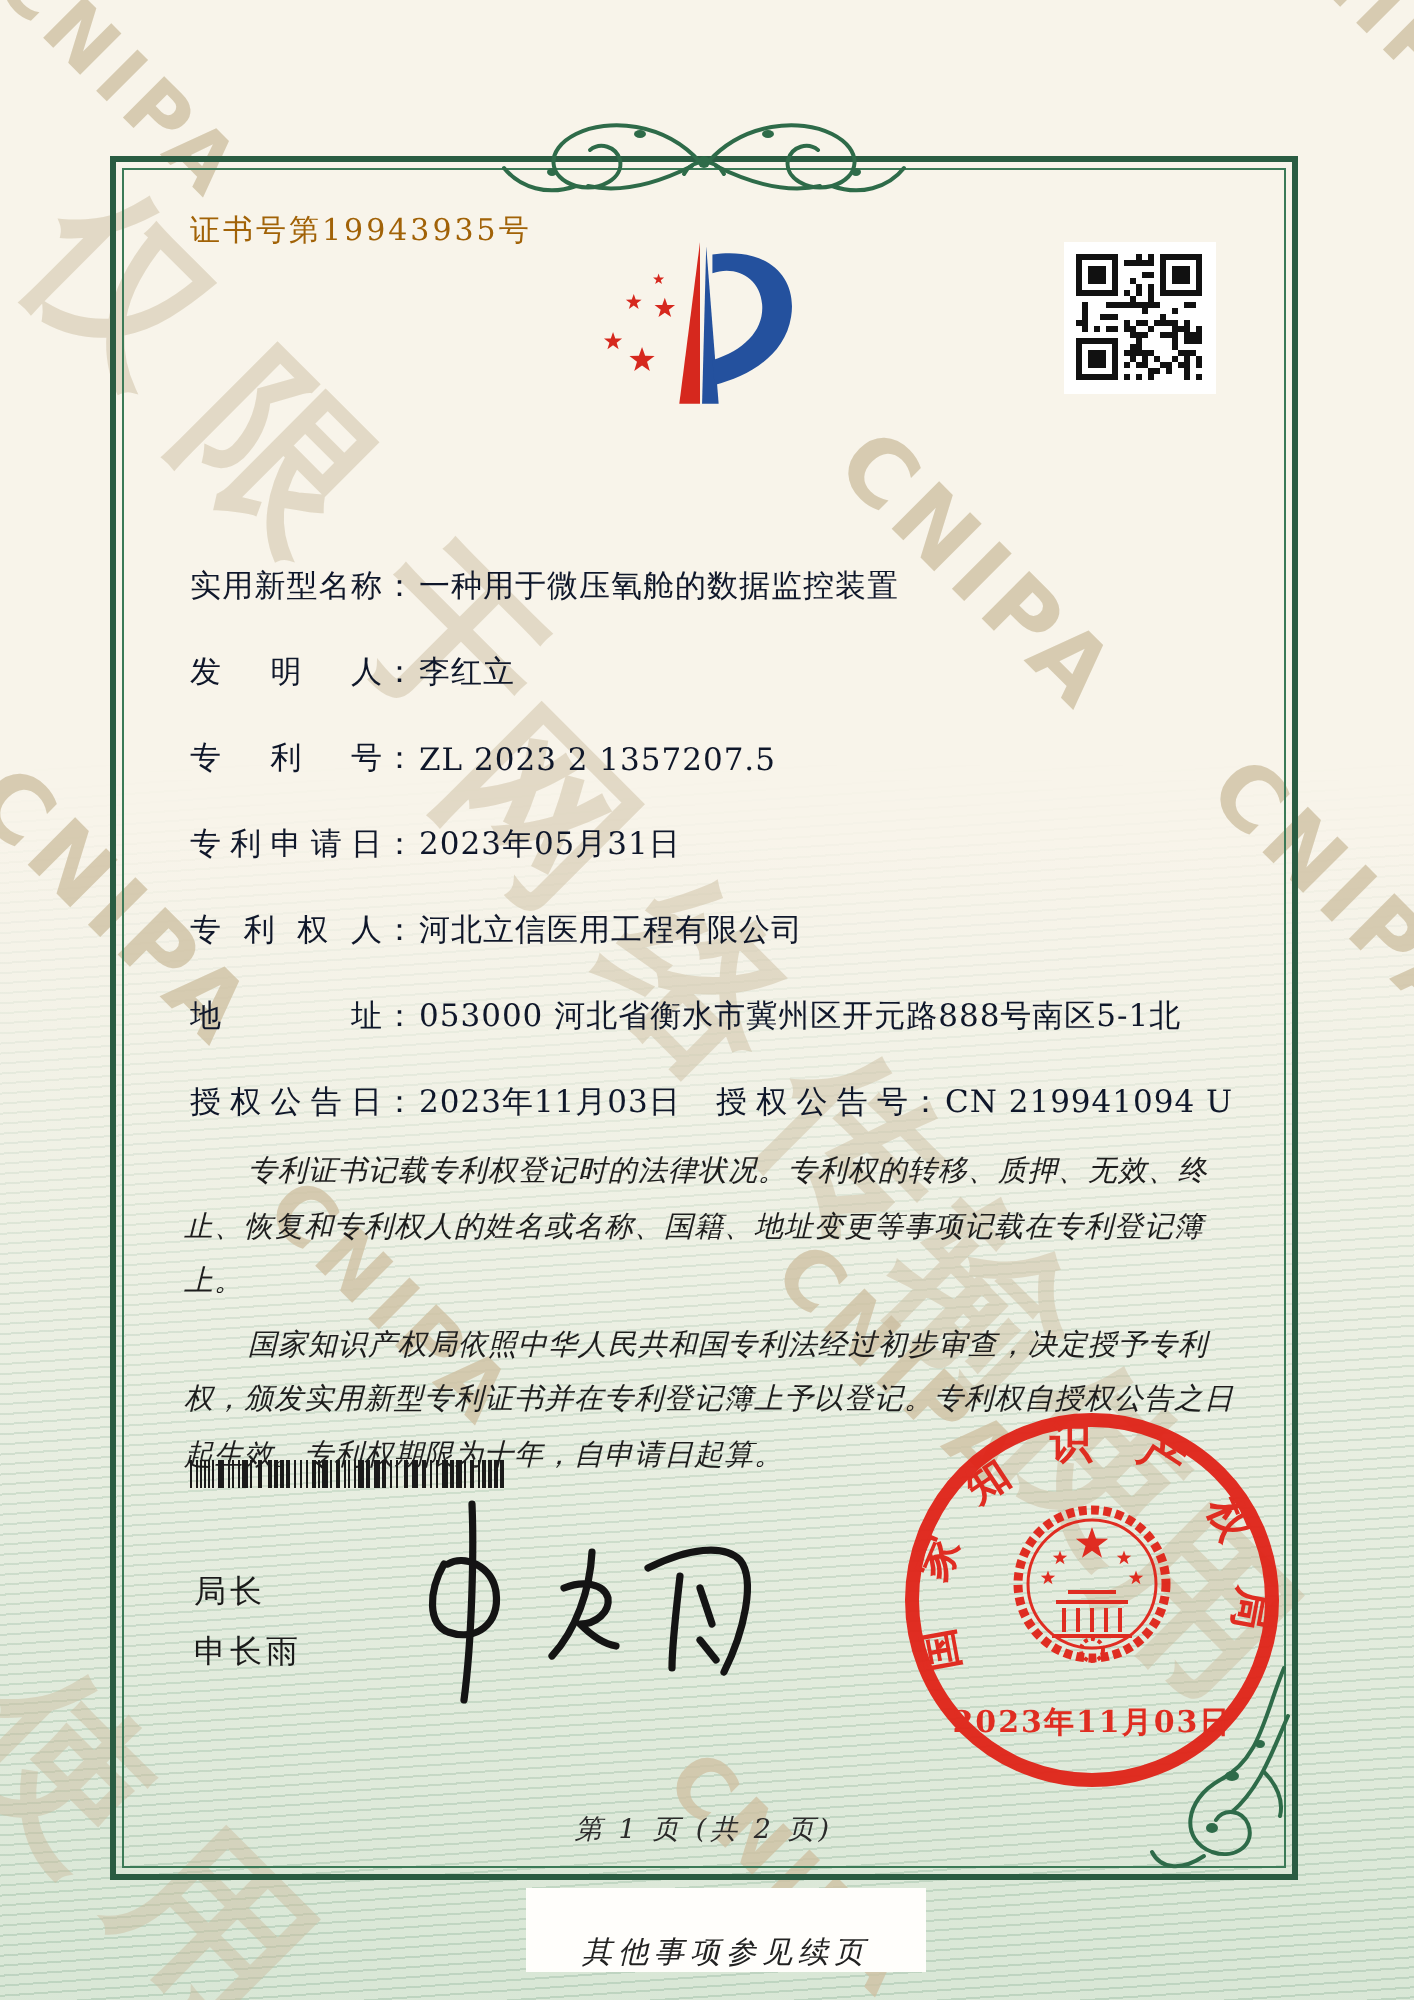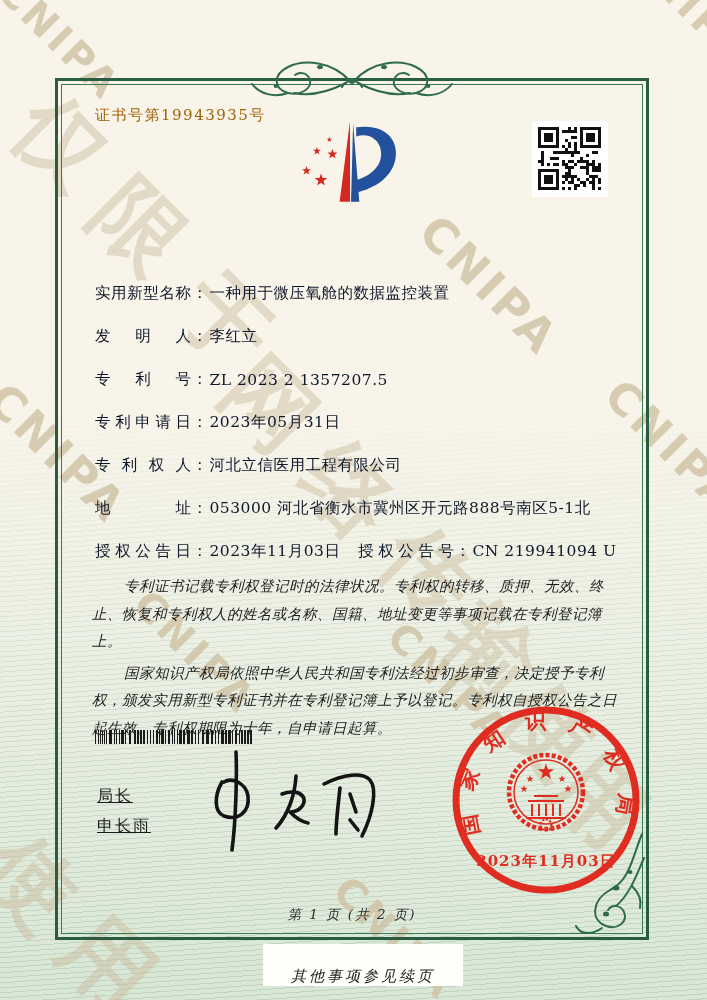--- a/index.html
+++ b/index.html
@@ -44,21 +44,21 @@
 
   
   .body-text{position:absolute;left:92px;top:573px;width:526px;z-index:5;
              font-style:italic;font-size:14.5px;line-height:27.5px;letter-spacing:.5px;color:#1d1d1d;}
   .body-text p{margin:0 0 4px 0;text-indent:2.2em;}
 
   
   .barcode{position:absolute;left:95px;top:730px;z-index:5;}
   .signer{position:absolute;left:97px;top:786px;z-index:6;
           font-family:"DejaVu Sans","Liberation Sans",sans-serif;font-size:16px;color:#1a1a1a;}
-  .signer div{margin-bottom:9px;letter-spacing:2px;text-decoration:underline;}
+  .signer div{margin-bottom:9px;letter-spacing:2px;}
   .signature{position:absolute;left:192px;top:738px;z-index:6;}
   .seal{position:absolute;left:446px;top:700px;z-index:7;opacity:.95;}
   .pageinfo{position:absolute;left:55px;top:906px;width:594px;z-index:5;text-align:center;
             font-style:italic;font-size:13.5px;letter-spacing:2px;color:#2b2b2b;}
   .note-box{position:absolute;left:263px;top:944px;width:200px;height:42px;background:#fffefb;z-index:5;
             display:flex;align-items:flex-end;justify-content:center;}
   .note-box span{font-style:italic;font-size:15px;letter-spacing:3px;color:#222;}
 </style>
 </head>
 <body>

